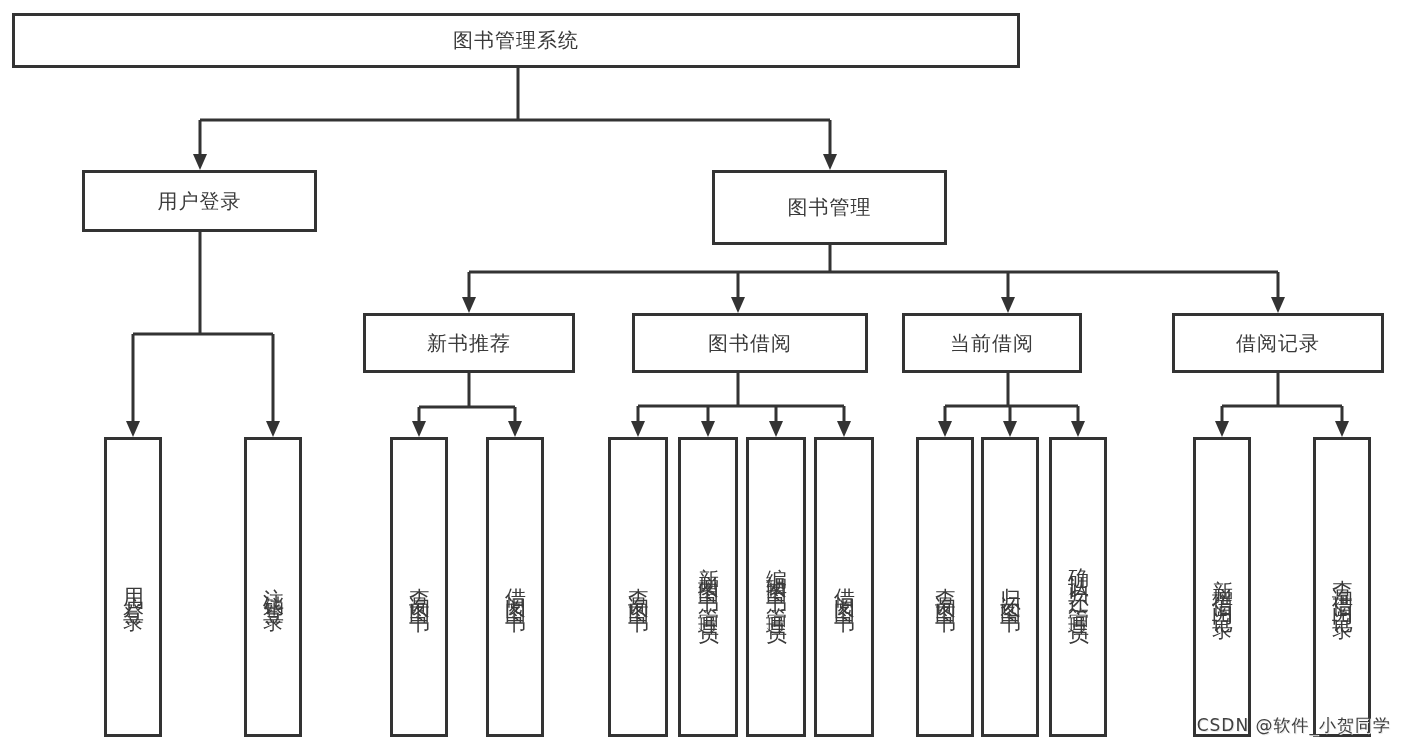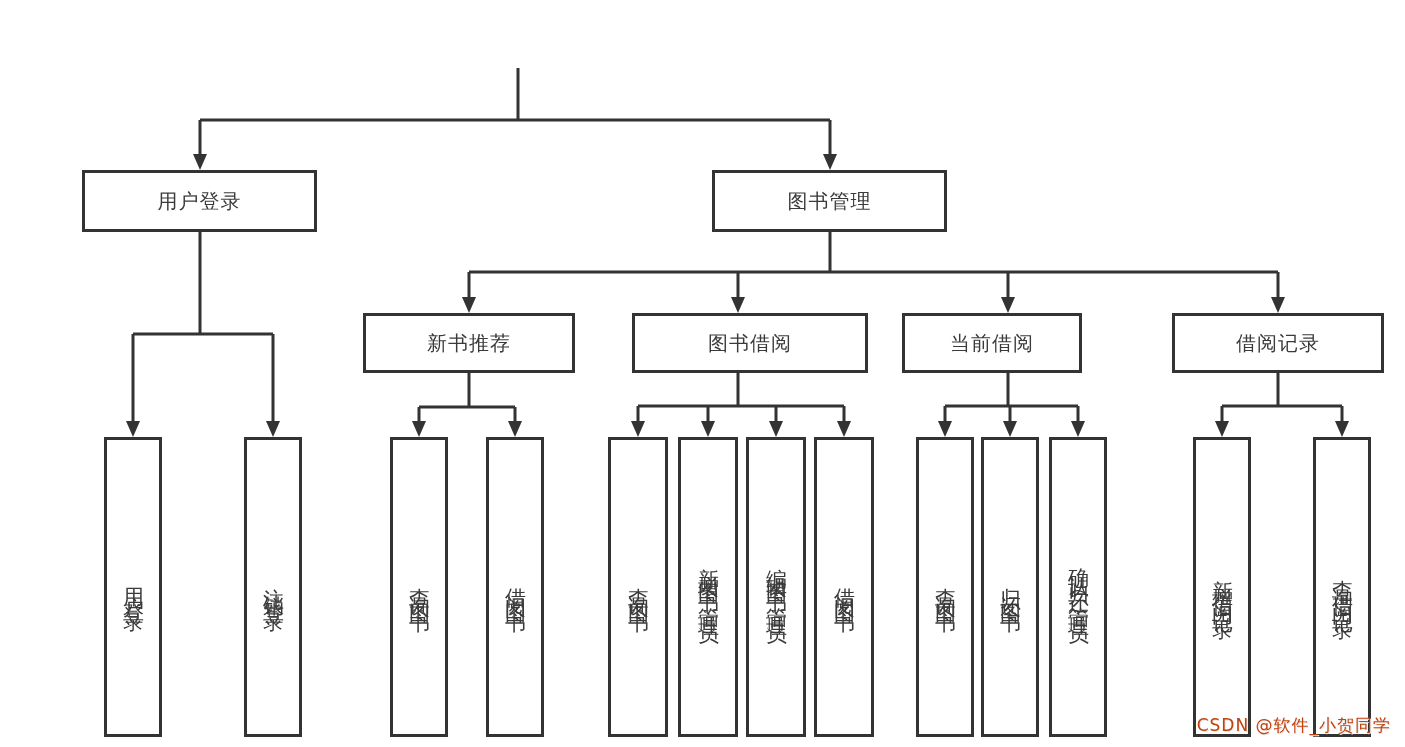--- a/index.html
+++ b/index.html
@@ -24,21 +24,21 @@
     writing-mode: vertical-rl;
     text-orientation: mixed;
     font-size: 21px;
     letter-spacing: 8px;
     line-height: 1;
   }
   .watermark {
     position: absolute;
     right: 14px; top: 714px;
     font-size: 17px;
-    color: #c2410c;
+    color: #404040;
     letter-spacing: 1px;
     text-shadow: 1px 1px 0 #e8e8e8;
     white-space: nowrap;
   }
 </style>
 </head>
 <body>
 
 <div class="stage">
 
@@ -55,23 +55,24 @@
              M1001,297 L1015,297 L1008,313 Z  M1271,297 L1285,297 L1278,313 Z
              M126,421 L140,421 L133,437 Z  M266,421 L280,421 L273,437 Z
              M412,421 L426,421 L419,437 Z  M508,421 L522,421 L515,437 Z
              M631,421 L645,421 L638,437 Z  M701,421 L715,421 L708,437 Z
              M769,421 L783,421 L776,437 Z  M837,421 L851,421 L844,437 Z
              M938,421 L952,421 L945,437 Z  M1003,421 L1017,421 L1010,437 Z
              M1071,421 L1085,421 L1078,437 Z
              M1215,421 L1229,421 L1222,437 Z  M1335,421 L1349,421 L1342,437 Z"></path>
   </svg>
 
+  <div class="box h" style="left:12px; top:13px; width:1008px; height:55px;">图书管理系统</div>
 
   <div class="box h" style="left:82px; top:170px; width:235px; height:62px;">用户登录</div>
-  <div class="box h" style="left:712px; top:170px; width:235px; height:62px;">图书管理</div>
+  <div class="box h" style="left:712px; top:170px; width:235px; height:75px;">图书管理</div>
 
   <div class="box h" style="left:363px; top:313px; width:212px; height:60px;">新书推荐</div>
   <div class="box h" style="left:632px; top:313px; width:236px; height:60px;">图书借阅</div>
   <div class="box h" style="left:902px; top:313px; width:180px; height:60px;">当前借阅</div>
   <div class="box h" style="left:1172px; top:313px; width:212px; height:60px;">借阅记录</div>
 
   <div class="box leaf" style="left:104px; top:437px; width:58px; height:300px;">用户登录</div>
   <div class="box leaf" style="left:244px; top:437px; width:58px; height:300px;">注销登录</div>
 
   <div class="box leaf" style="left:390px; top:437px; width:58px; height:300px;">查询图书</div>

